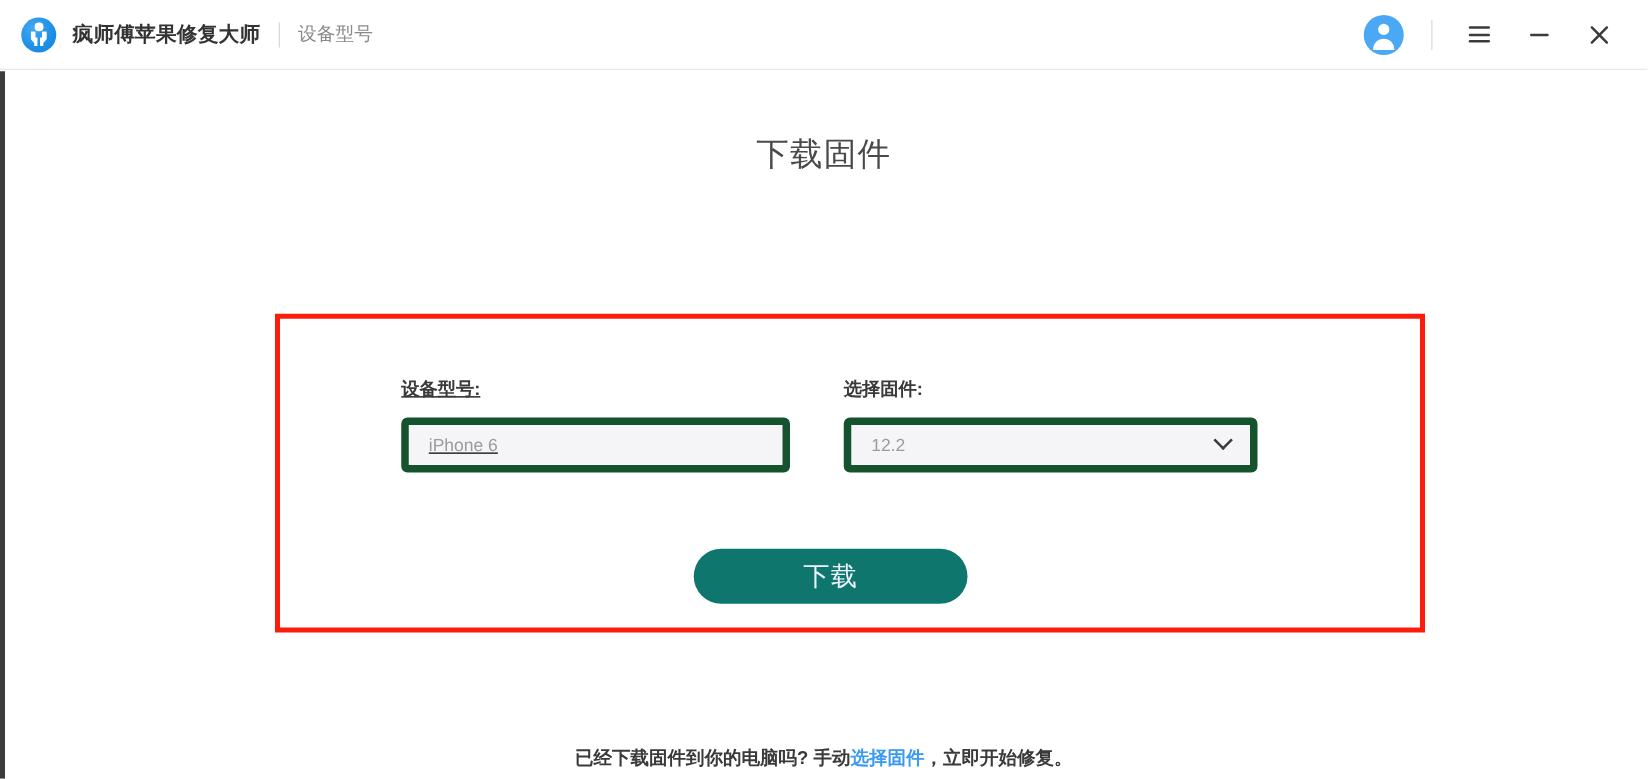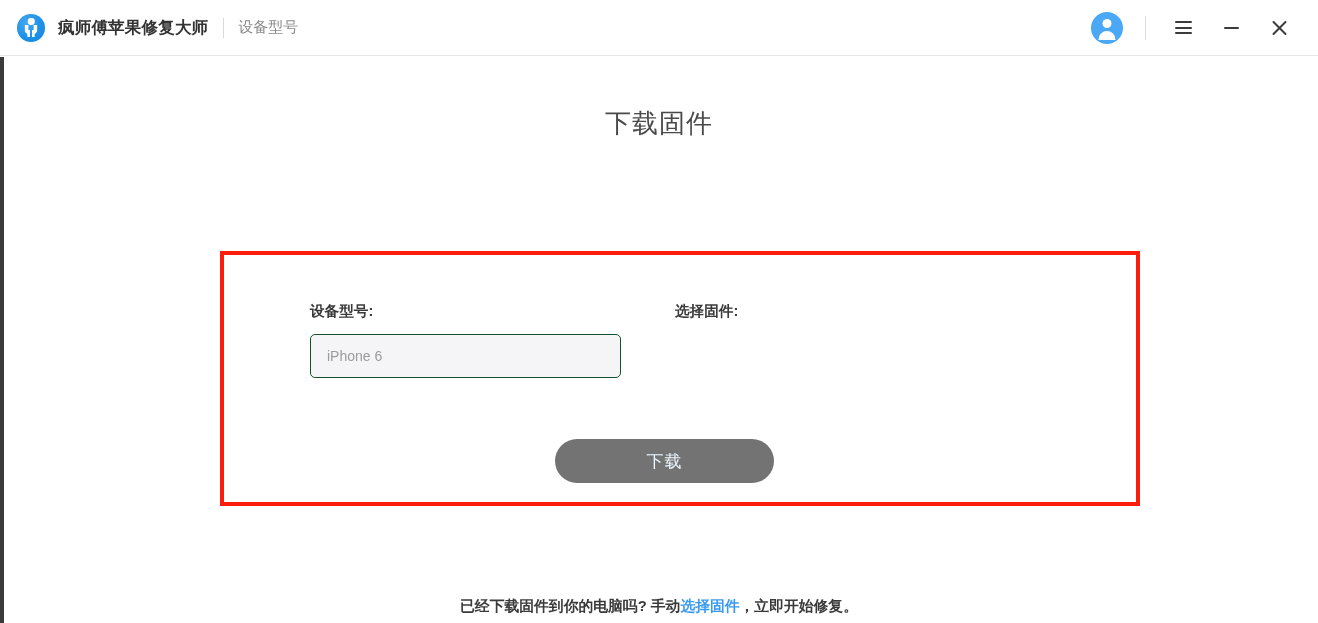--- a/index.html
+++ b/index.html
@@ -226,35 +226,35 @@
     pointer-events: none;
   }
 
   
   .form-row {
     position: absolute;
     top: 245px;
     left: 0;
   }
 
-  .field-device { position: absolute; left: 306px; top: 0; width: 311px; }
+  .field-device { position: absolute; left: 317px; top: 0; width: 311px; text-decoration: underline; }
   .field-version { position: absolute; left: 671px; top: 0; width: 331px; }
 
   .field-label {
     font-size: 14.6px;
     font-weight: bold;
     color: #3a3a3a;
     margin-bottom: 13px;
     display: block;
   }
 
   .field-box {
     height: 44px;
     background: #f5f5f7;
-    border: 1px solid #14532d;
+    border: 6px solid #14532d;
     border-radius: 5px;
     display: flex;
     align-items: center;
     padding: 0 16px;
     font-size: 14px;
     color: #9a9a9f;
     cursor: pointer;
   }
 
   .field-box .val { flex: 1 1 auto; }
@@ -268,23 +268,23 @@
   }
 
   
   .download-btn {
     position: absolute;
     left: 551px;
     top: 382px;
     width: 219px;
     height: 44px;
     border-radius: 22px;
-    background: #737373;
+    background: #0f766e;
     color: #eef6fe;
-    font-size: 17px;
+    font-size: 21px;
     display: flex;
     align-items: center;
     justify-content: center;
     cursor: pointer;
     border: none;
     letter-spacing: 1px;
   }
 
   
   .bottom-note {
@@ -357,20 +357,24 @@
 
       <div class="field-device">
         <span class="field-label">设备型号:</span>
         <div class="field-box">
           <span class="val">iPhone 6</span>
         </div>
       </div>
 
       <div class="field-version">
         <span class="field-label">选择固件:</span>
+        <div class="field-box">
+          <span class="val">12.2</span>
+          <span class="chev"></span>
+        </div>
       </div>
 
     </div>
 
     <div class="download-btn">下载</div>
 
     <div class="redbox"></div>
 
     <div class="bottom-note">
       <span>已经下载固件到你的电脑吗? 手动</span><span class="link">选择固件</span><span>，立即开始修复。</span>

